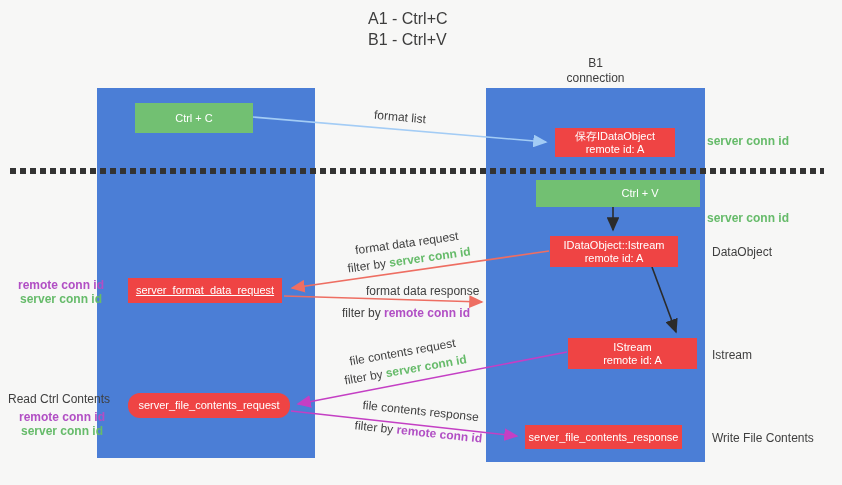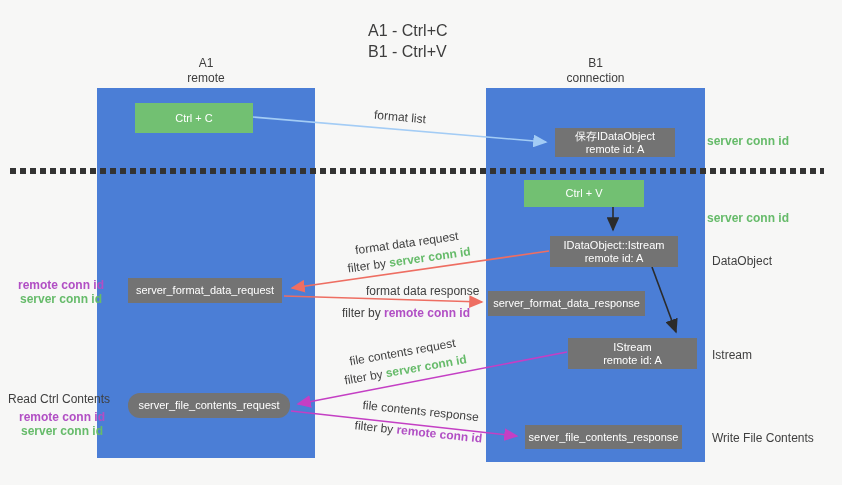--- a/index.html
+++ b/index.html
@@ -1,56 +1,52 @@
 <!DOCTYPE html>
 <html><head>
 <meta charset="utf-8">
 <style>
   html,body{margin:0;padding:0;background:#f7f7f6;}
   .canvas{
     position:relative;width:842px;height:485px;background:#f7f7f6;overflow:hidden;
     font-family:"Liberation Sans",sans-serif;color:#3f3f3f;
   }
-  .title{position:absolute;left:368px;top:20px;font-size:16px;line-height:21px;color:#3d3d3d;}
+  .title{position:absolute;left:368px;top:8px;font-size:16px;line-height:21px;color:#3d3d3d;}
   .lane-header{position:absolute;top:56px;text-align:center;font-size:12px;line-height:15px;color:#3d3d3d;}
   .lane{position:absolute;background:#4b7ed6;z-index:1;}
   .dotted{
     position:absolute;left:10px;top:168px;width:814px;height:6px;z-index:4;
     background:repeating-linear-gradient(to right,#333 0 6px,transparent 6px 10px);
   }
   .arrows{position:absolute;left:0;top:0;z-index:2;}
   .box{
     position:absolute;z-index:3;display:flex;flex-direction:column;align-items:center;justify-content:center;
     color:#fff;font-size:11px;line-height:13px;text-align:center;white-space:nowrap;
   }
   .box.green{background:#72c072;}
-  .box.orange{background:#737373;}
+  .box.orange{background:#ef4444;}
   .lbl{position:absolute;font-size:12px;color:#3f3f3f;white-space:nowrap;z-index:3;}
   .lbl.bgreen{color:#66bb6a;font-weight:bold;}
   .key-green{color:#66bb6a;font-weight:bold;}
   .key-purple{color:#b14fc4;font-weight:bold;}
   .pair{position:absolute;font-size:12px;font-weight:bold;line-height:14px;text-align:center;white-space:nowrap;z-index:3;}
   .pair .remote{color:#b14fc4;}
   .pair .server{color:#66bb6a;}
   .tilt{transform-origin:center center;text-align:center;}
 </style>
 </head>
 <body>
 
 <div class="canvas">
 
   <div class="title">
     <div>A1 - Ctrl+C</div>
     <div>B1 - Ctrl+V</div>
   </div>
 
-  <div class="lane-header" style="left:97px;width:218px;">
-    <div>A1</div>
-    <div>remote</div>
-  </div>
   <div class="lane-header" style="left:486px;width:219px;">
     <div>B1</div>
     <div>connection</div>
   </div>
 
   <div class="lane" style="left:97px;top:88px;width:218px;height:370px;"></div>
   <div class="lane" style="left:486px;top:88px;width:219px;height:374px;"></div>
 
   <div class="dotted"></div>
 
@@ -80,36 +76,33 @@
 
   <div class="box green" style="left:135px;top:103px;width:118px;height:30px;">
     <div>Ctrl + C</div>
   </div>
 
   <div class="box orange" style="left:555px;top:128px;width:120px;height:29px;">
     <div>保存IDataObject</div>
     <div>remote id: A</div>
   </div>
 
-  <div class="box green" style="left:524px;top:180px;width:120px;height:27px;">
+  <div class="box green" style="left:536px;top:180px;width:120px;height:27px;padding-left:44px;">
     <div>Ctrl + V</div>
   </div>
 
   <div class="box orange" style="left:550px;top:236px;width:128px;height:31px;">
     <div>IDataObject::Istream</div>
     <div>remote id: A</div>
   </div>
 
-  <div class="box orange" style="left:128px;top:278px;width:154px;height:25px;">
+  <div class="box orange" style="left:128px;top:278px;width:154px;height:25px;text-decoration:underline;">
     <div>server_format_data_request</div>
   </div>
 
-  <div class="box orange" style="left:488px;top:291px;width:157px;height:25px;">
-    <div>server_format_data_response</div>
-  </div>
 
   <div class="box orange" style="left:568px;top:338px;width:129px;height:31px;">
     <div>IStream</div>
     <div>remote id: A</div>
   </div>
 
   <div class="box orange" style="left:128px;top:393px;width:162px;height:25px;border-radius:12px;">
     <div>server_file_contents_request</div>
   </div>
 
@@ -132,21 +125,21 @@
     <div><span>filter by </span><span class="key-green">server conn id</span></div>
   </div>
 
   <div class="lbl tilt" style="left:352px;top:401px;width:135px;line-height:21px;transform:rotate(6deg);">
     <div>file contents response</div>
     <div><span>filter by </span><span class="key-purple">remote conn id</span></div>
   </div>
 
   <div class="lbl bgreen" style="left:707px;top:134px;">server conn id</div>
   <div class="lbl bgreen" style="left:707px;top:211px;">server conn id</div>
-  <div class="lbl" style="left:712px;top:245px;margin-top:9px;">DataObject</div>
+  <div class="lbl" style="left:712px;top:245px;">DataObject</div>
   <div class="lbl" style="left:712px;top:348px;">Istream</div>
   <div class="lbl" style="left:712px;top:431px;">Write File Contents</div>
 
   <div class="pair" style="left:18px;top:278px;">
     <div class="remote">remote conn id</div>
     <div class="server">server conn id</div>
   </div>
   <div class="lbl" style="left:8px;top:392px;">Read Ctrl Contents</div>
   <div class="pair" style="left:19px;top:410px;">
     <div class="remote">remote conn id</div>

